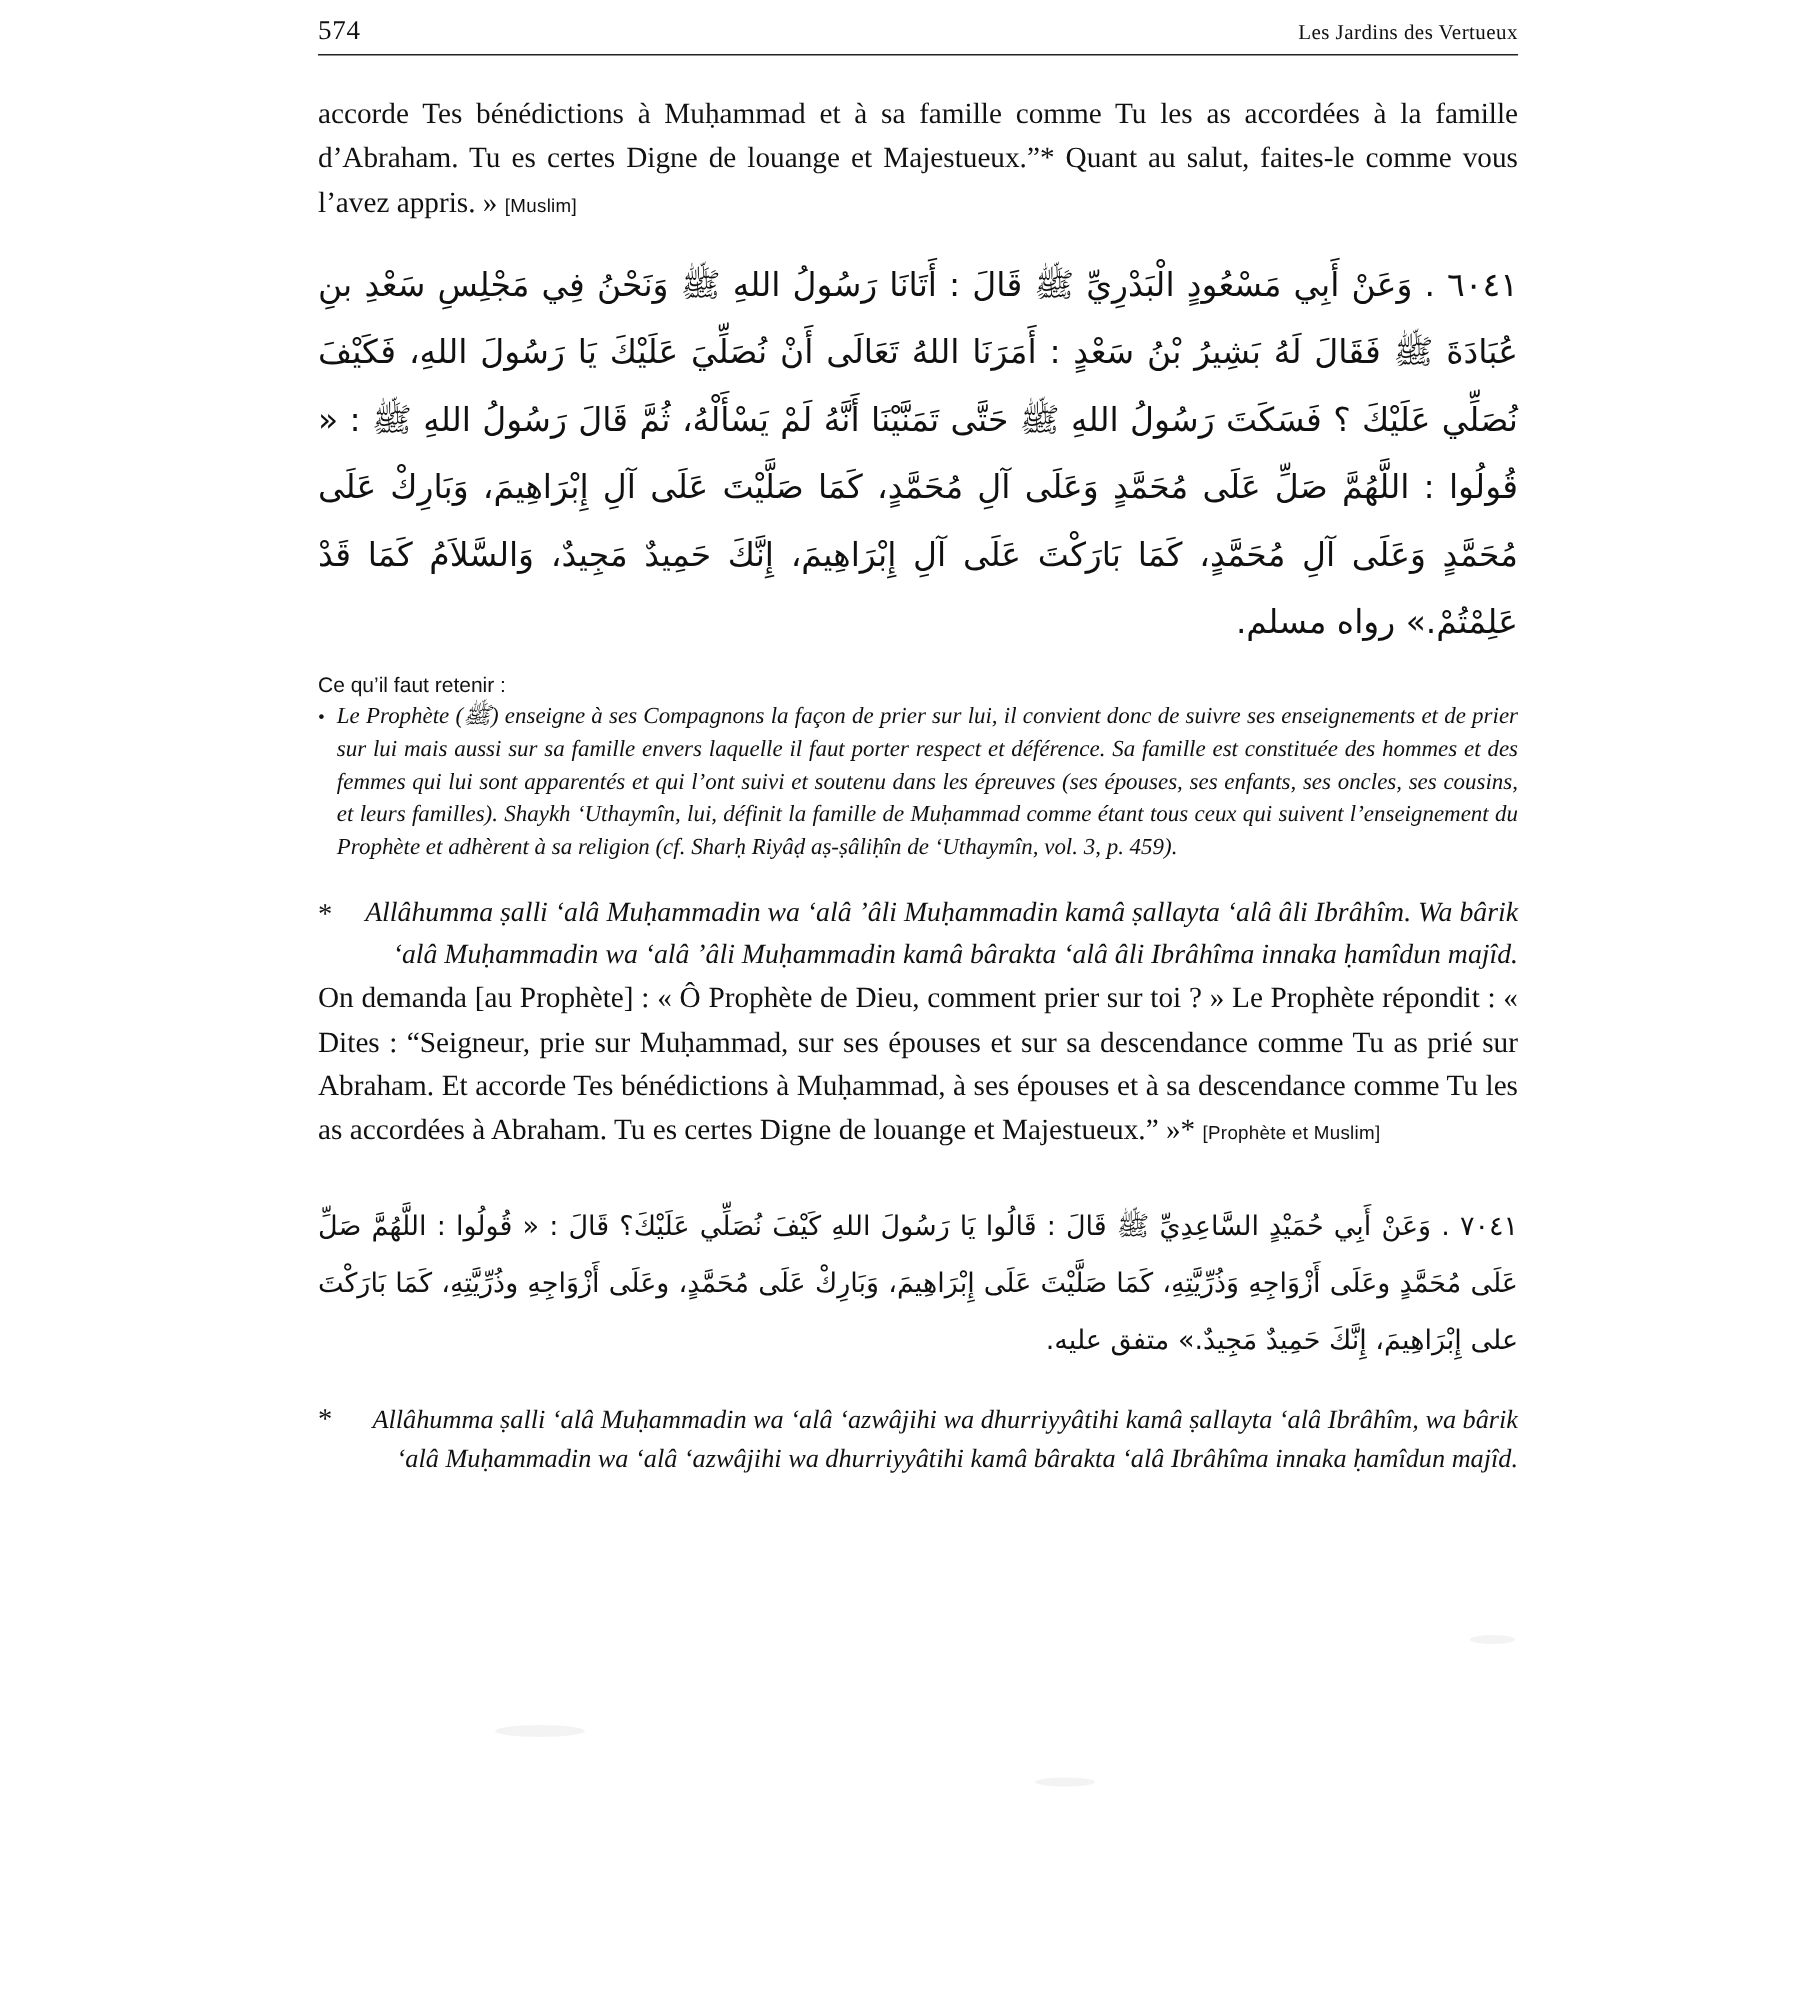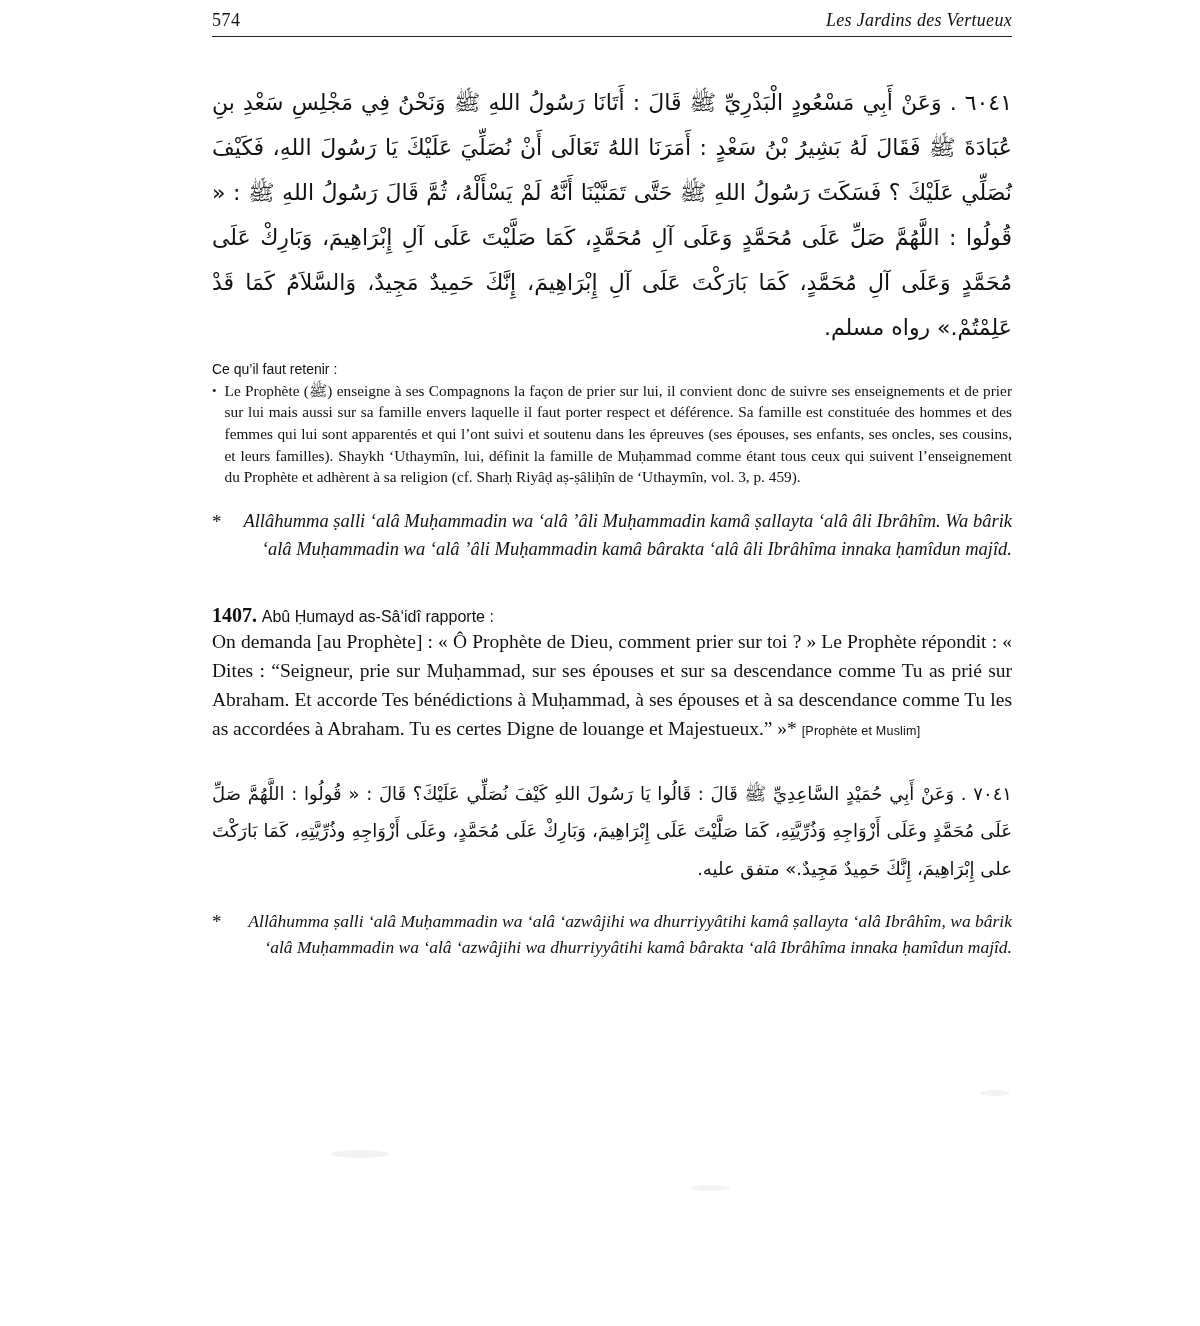--- a/index.html
+++ b/index.html
@@ -31,22 +31,21 @@
     justify-content: space-between;
     align-items: baseline;
     font-size: 17px;
   }
   .folio {
     font-family: "Liberation Serif", serif;
     font-size: 18px;
     letter-spacing: 0.5px;
   }
   .running-title {
-    font-style: italic;
-    font-size: 18px;
+    font-size: 14px;
     letter-spacing: 0.3px;
   }
   .header-rule {
     position: absolute;
     top: 36px;
     left: 212px;
     width: 800px;
     border-top: 1px solid #222;
   }
   
@@ -98,20 +97,21 @@
     font-size: 13px;
     line-height: 1.15;
     margin-top: 4px;
   }
   .note-body {
     font-family: "Liberation Serif", serif;
     font-size: 15.3px;
     line-height: 1.42;
     text-align: justify;
     flex: 1;
+    font-style: italic;
   }
   
   .translit {
     display: flex;
     gap: 10px;
     margin: 20px 0 0 0;
     font-style: italic;
     font-size: 18.5px;
     line-height: 1.5;
   }
@@ -152,38 +152,38 @@
 <div class="page">
 
   <div class="header">
     <span class="folio">574</span>
     <span class="running-title">Les Jardins des Vertueux</span>
   </div>
   <div class="header-rule"></div>
 
   <div class="content">
 
+    <p class="fr">
+      <span>accorde Tes bénédictions à Muḥammad et à sa famille comme Tu les as accordées à la famille d’Abraham. Tu es certes Digne de louange et Majestueux.”* Quant au salut, faites-le comme vous l’avez appris. »</span>
+      <span class="src">[Muslim]</span>
+    </p>
 
     <div class="arabic">١٤٠٦ . وَعَنْ أَبِي مَسْعُودٍ الْبَدْرِيِّ ﷺ قَالَ : أَتَانَا رَسُولُ اللهِ ﷺ وَنَحْنُ فِي مَجْلِسِ سَعْدِ بنِ عُبَادَةَ ﷺ فَقَالَ لَهُ بَشِيرُ بْنُ سَعْدٍ : أَمَرَنَا اللهُ تَعَالَى أَنْ نُصَلِّيَ عَلَيْكَ يَا رَسُولَ اللهِ، فَكَيْفَ نُصَلِّي عَلَيْكَ ؟ فَسَكَتَ رَسُولُ اللهِ ﷺ حَتَّى تَمَنَّيْنَا أَنَّهُ لَمْ يَسْأَلْهُ، ثُمَّ قَالَ رَسُولُ اللهِ ﷺ : « قُولُوا : اللَّهُمَّ صَلِّ عَلَى مُحَمَّدٍ وَعَلَى آلِ مُحَمَّدٍ، كَمَا صَلَّيْتَ عَلَى آلِ إِبْرَاهِيمَ، وَبَارِكْ عَلَى مُحَمَّدٍ وَعَلَى آلِ مُحَمَّدٍ، كَمَا بَارَكْتَ عَلَى آلِ إِبْرَاهِيمَ، إِنَّكَ حَمِيدٌ مَجِيدٌ، وَالسَّلاَمُ كَمَا قَدْ عَلِمْتُمْ.» رواه مسلم.</div>
 
     <div class="note-title">Ce qu’il faut retenir :</div>
     <div class="note">
       <span class="bullet">•</span>
       <span class="note-body">Le Prophète (ﷺ) enseigne à ses Compagnons la façon de prier sur lui, il convient donc de suivre ses enseignements et de prier sur lui mais aussi sur sa famille envers laquelle il faut porter respect et déférence. Sa famille est constituée des hommes et des femmes qui lui sont apparentés et qui l’ont suivi et soutenu dans les épreuves (ses épouses, ses enfants, ses oncles, ses cousins, et leurs familles). Shaykh ‘Uthaymîn, lui, définit la famille de Muḥammad comme étant tous ceux qui suivent l’enseignement du Prophète et adhèrent à sa religion (cf. Sharḥ Riyâḍ aṣ-ṣâliḥîn de ‘Uthaymîn, vol. 3, p. 459).</span>
     </div>
 
     <div class="translit">
       <span class="star">*</span>
       <span class="tx">Allâhumma ṣalli ‘alâ Muḥammadin wa ‘alâ ’âli Muḥammadin kamâ ṣallayta ‘alâ âli Ibrâhîm. Wa bârik ‘alâ Muḥammadin wa ‘alâ ’âli Muḥammadin kamâ bârakta ‘alâ âli Ibrâhîma innaka ḥamîdun majîd.</span>
     </div>
 
-    <div class="hadith-head">
-      <span class="num">1407.</span>
-      <span class="narr">Abû Ḥumayd as-Sâ‘idî rapporte :</span>
-    </div>
 
     <p class="fr body-1407">
       <span>On demanda [au Prophète] : « Ô Prophète de Dieu, comment prier sur toi ? » Le Prophète répondit : « Dites : “Seigneur, prie sur Muḥammad, sur ses épouses et sur sa descendance comme Tu as prié sur Abraham. Et accorde Tes bénédictions à Muḥammad, à ses épouses et à sa descendance comme Tu les as accordées à Abraham. Tu es certes Digne de louange et Majestueux.” »*</span>
       <span class="src">[Prophète et Muslim]</span>
     </p>
 
     <div class="arabic a2">١٤٠٧ . وَعَنْ أَبِي حُمَيْدٍ السَّاعِدِيِّ ﷺ قَالَ : قَالُوا يَا رَسُولَ اللهِ كَيْفَ نُصَلِّي عَلَيْكَ؟ قَالَ : « قُولُوا : اللَّهُمَّ صَلِّ عَلَى مُحَمَّدٍ وعَلَى أَزْوَاجِهِ وَذُرِّيَّتِهِ، كَمَا صَلَّيْتَ عَلَى إِبْرَاهِيمَ، وَبَارِكْ عَلَى مُحَمَّدٍ، وعَلَى أَزْوَاجِهِ وذُرِّيَّتِهِ، كَمَا بَارَكْتَ على إِبْرَاهِيمَ، إِنَّكَ حَمِيدٌ مَجِيدٌ.» متفق عليه.</div>
 
     <div class="translit small">
       <span class="star">*</span>

